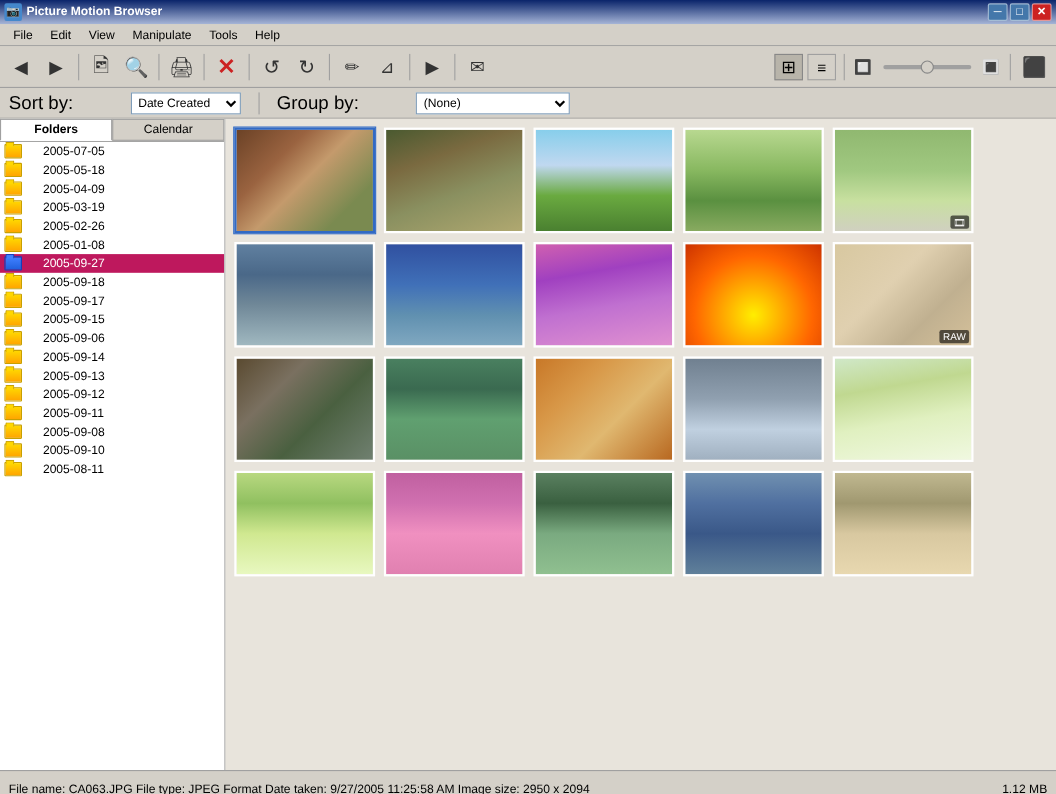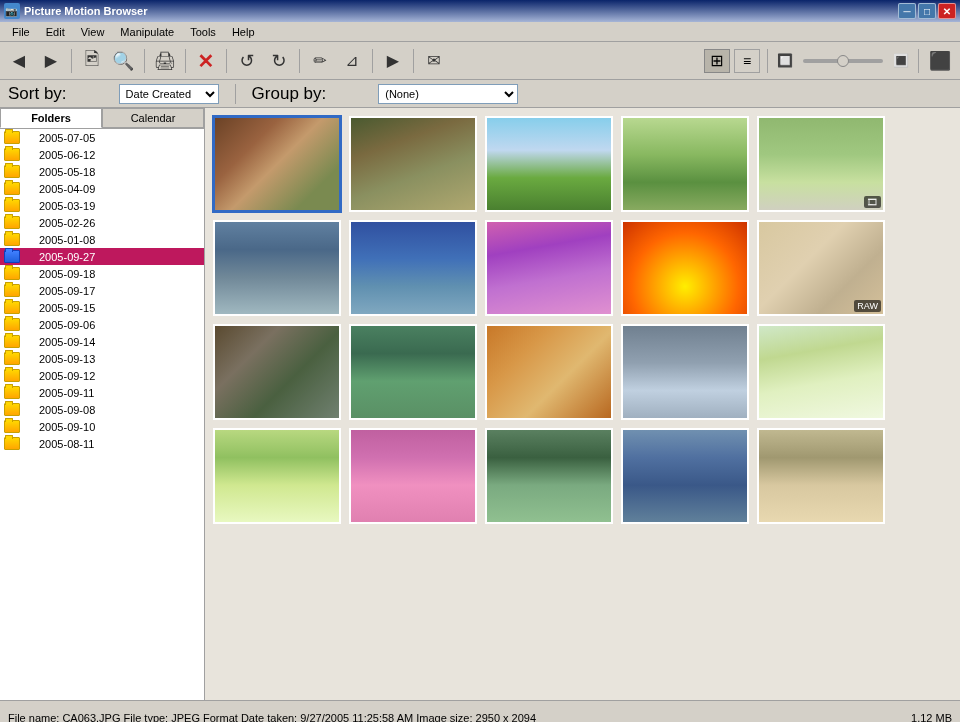--- a/index.html
+++ b/index.html
@@ -366,24 +366,20 @@
 
   <div id="sidebar">
     <div id="sidebar-tabs">
       <div class="sidebar-tab active">Folders</div>
       <div class="sidebar-tab">Calendar</div>
     </div>
     <div id="folder-list">
     <div class="folder-item">
           <div class="folder-icon"></div>
           <span>2005-07-05</span>
-        </div>
-        <div class="folder-item">
-          <div class="folder-icon"></div>
-          <span>2005-06-12</span>
         </div>
         <div class="folder-item">
           <div class="folder-icon"></div>
           <span>2005-05-18</span>
         </div>
         <div class="folder-item">
           <div class="folder-icon"></div>
           <span>2005-04-09</span>
         </div>
         <div class="folder-item">

